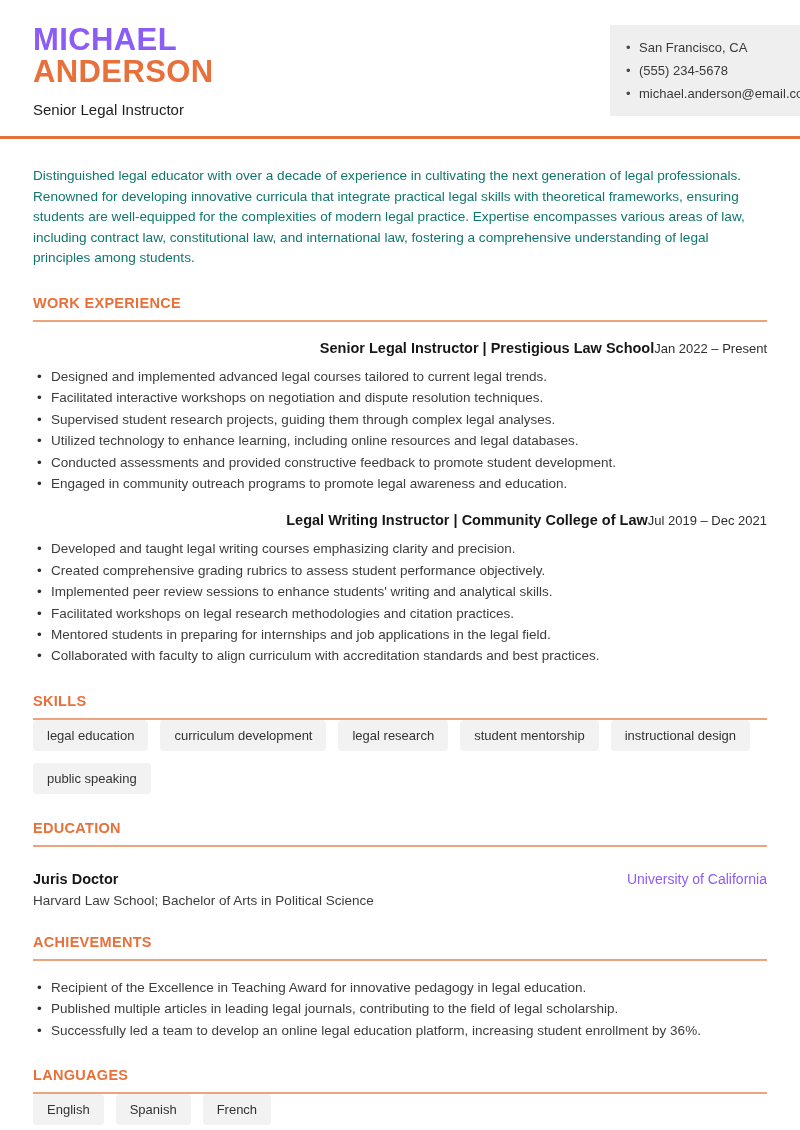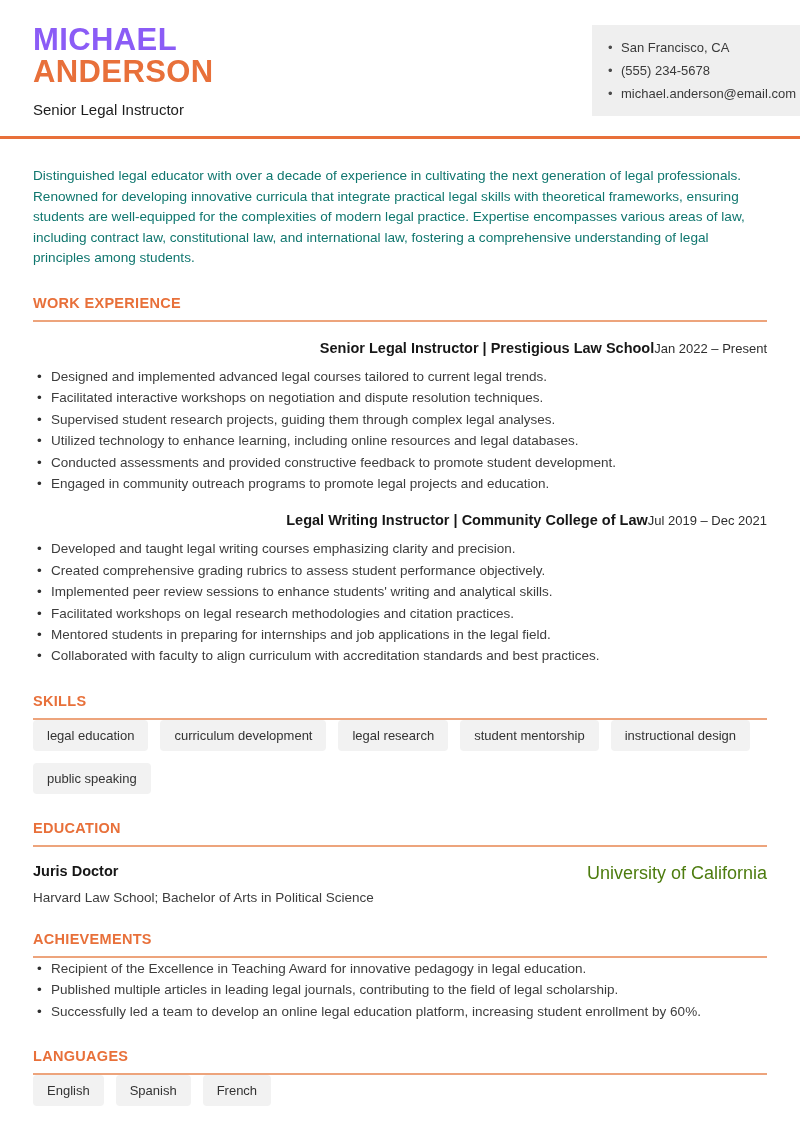--- a/index.html
+++ b/index.html
@@ -8,48 +8,48 @@
   body { width:800px; font-family:"Liberation Sans","DejaVu Sans",sans-serif; color:#3d3d3d; }
   .page { width:800px; min-height:1130px; position:relative; background:#fff; }
 
   
   .header { position:relative; padding:24px 33px 0 33px; }
   .name-line { font-size:31px; font-weight:800; letter-spacing:.4px; line-height:32px; color:#8b5cf6; }
   .name-line.last { color:var(--accent); }
   .header-job-title { margin-top:13px; font-size:15px; color:#1c1c1c; }
   .header-rule { margin-top:18px; height:3px; background:var(--accent); width:100%; }
 
-  .contact-card { position:absolute; top:25px; right:0; width:208px; background:#efefef; padding:11px 16px 11px 16px; }
+  .contact-card { position:absolute; top:25px; right:0; width:190px; background:#efefef; padding:11px 16px 11px 16px; }
   .contact-card ul { margin:0; padding:0; list-style:none; }
   .contact-card li { position:relative; padding-left:13px; font-size:13px; line-height:23px; color:#3a3a3a; }
   .contact-card li::before { content:"•"; position:absolute; left:0; top:0; color:#4a4a4a; }
 
   
   .main { padding:0 33px 40px 33px; }
   .summary { margin-top:27px; font-size:13.6px; line-height:20.6px; color:#0f766e; }
 
   .section { margin-top:26px; }
   .section-header { font-size:14.5px; font-weight:700; color:var(--accent); letter-spacing:.3px; padding-bottom:9px; border-bottom:2px solid #eda47c; }
 
   .job { margin-top:18px; }
   .job-header { display:flex; justify-content:flex-end; align-items:baseline; }
   .job-title { font-size:14.5px; font-weight:700; color:#171717; }
   .job-dates { font-size:13px; color:#2e2e2e; white-space:nowrap; }
 
   ul.bullets { margin:10px 0 0 0; padding:0; list-style:none; }
   ul.bullets li { position:relative; padding-left:18px; font-size:13.5px; line-height:21.4px; color:#3d3d3d; }
   ul.bullets li::before { content:"•"; position:absolute; left:4px; color:#2f2f2f; }
-  ul.bullets.spaced { margin-top:0; }
+  ul.bullets.spaced { margin-top:16px; }
 
   .pills { display:flex; flex-wrap:wrap; gap:12px; }
   .pill { background:#f2f2f2; border-radius:4px; padding:8px 14px; font-size:13px; color:#333; line-height:1; padding-top:9px; padding-bottom:9px; }
 
-  .edu-row { display:flex; justify-content:space-between; align-items:flex-start; margin-top:16px; }
+  .edu-row { display:flex; justify-content:space-between; align-items:center; margin-top:24px; }
   .edu-degree { font-size:14.5px; font-weight:700; color:#171717; }
-  .edu-institution { font-size:18px; color:#4d7c0f; }
+  .edu-institution { font-size:14px; color:#8b5cf6; }
   .edu-details { margin-top:6px; font-size:13.5px; color:#3d3d3d; }
 </style>
 </head>
 <body>
 
 <div class="page">
 
   <div class="header">
     <div class="name-line first">MICHAEL</div>
     <div class="name-line last">ANDERSON</div>
@@ -86,21 +86,21 @@
             <li>Designed and implemented advanced legal courses tailored to current legal trends.</li>
 
             <li>Facilitated interactive workshops on negotiation and dispute resolution techniques.</li>
 
             <li>Supervised student research projects, guiding them through complex legal analyses.</li>
 
             <li>Utilized technology to enhance learning, including online resources and legal databases.</li>
 
             <li>Conducted assessments and provided constructive feedback to promote student development.</li>
 
-            <li>Engaged in community outreach programs to promote legal projects and education.</li>
+            <li>Engaged in community outreach programs to promote legal awareness and education.</li>
           </ul>
       </div>
 
       <div class="job">
         <div class="job-header">
           <span class="job-title">Legal Writing Instructor | Community College of Law</span>
           <span class="job-dates">Jul 2019 – Dec 2021</span>
         </div>
         <ul class="bullets">
 
@@ -147,21 +147,21 @@
     </div>
 
     <div class="section">
       <div class="section-header">ACHIEVEMENTS</div>
       <ul class="bullets spaced">
 
           <li>Recipient of the Excellence in Teaching Award for innovative pedagogy in legal education.</li>
 
           <li>Published multiple articles in leading legal journals, contributing to the field of legal scholarship.</li>
 
-          <li>Successfully led a team to develop an online legal education platform, increasing student enrollment by 60%.</li>
+          <li>Successfully led a team to develop an online legal education platform, increasing student enrollment by 36%.</li>
         </ul>
     </div>
 
     <div class="section">
       <div class="section-header">LANGUAGES</div>
       <div class="pills">
 
           <span class="pill">English</span>
 
           <span class="pill">Spanish</span>

